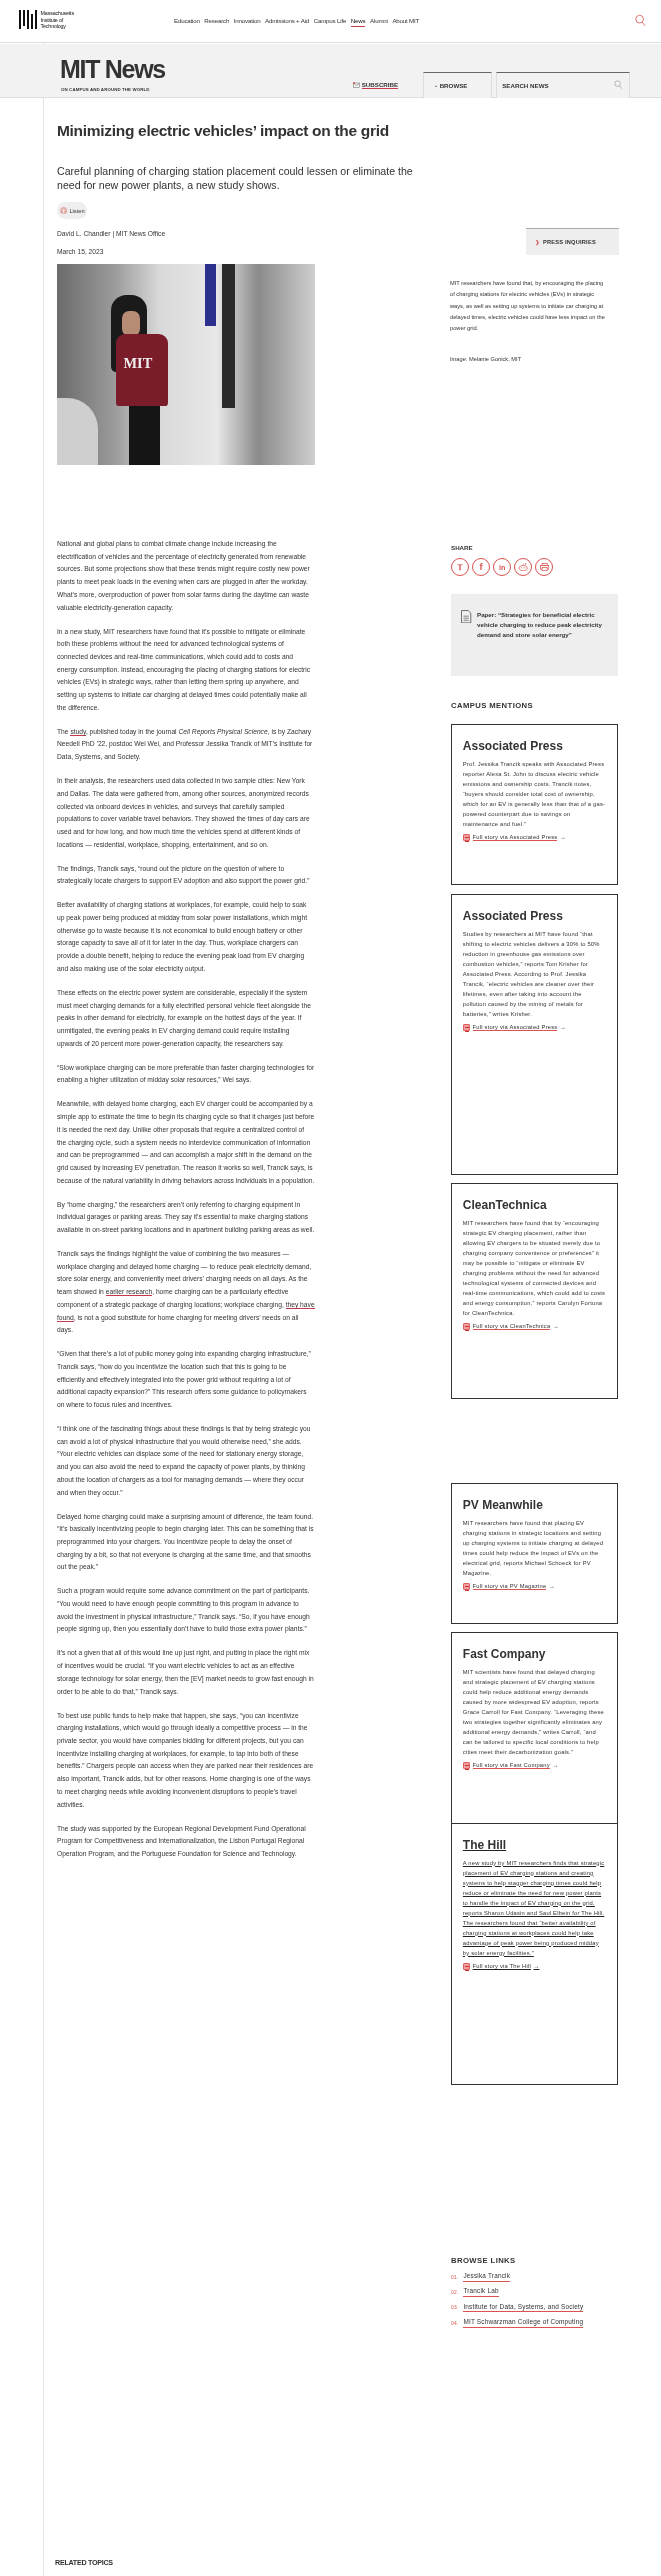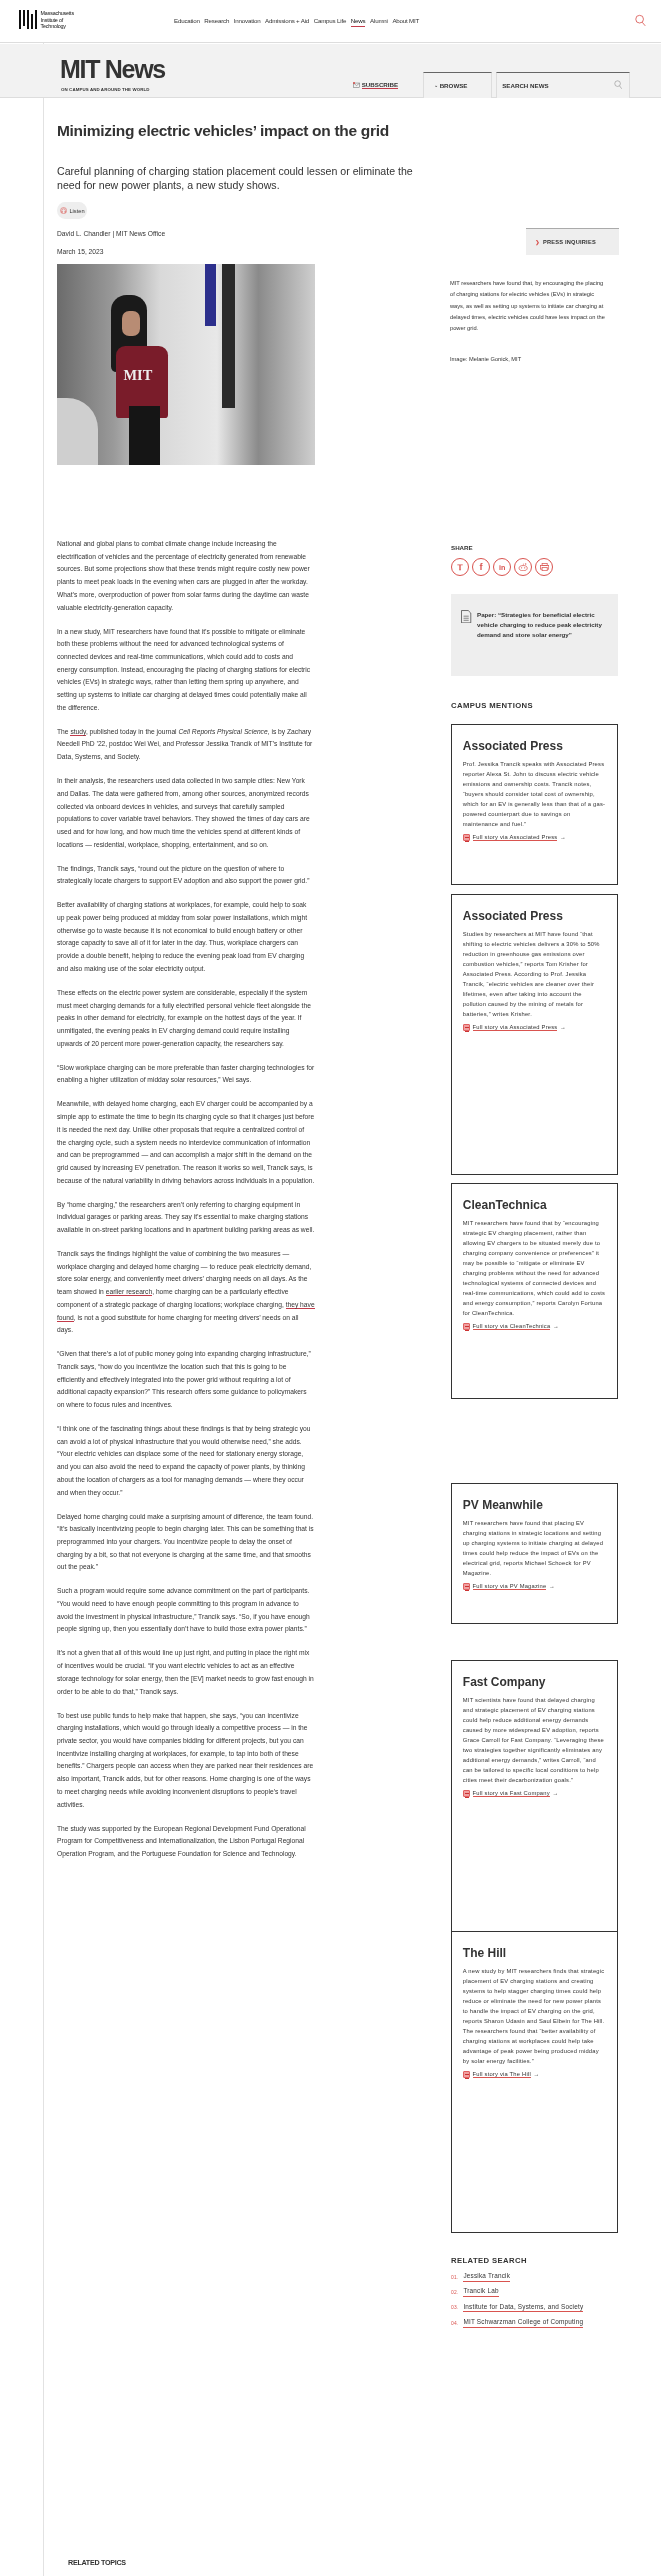--- a/index.html
+++ b/index.html
@@ -37,21 +37,21 @@
   .listen-btn { position: absolute; left: 57px; top: 202px; width: 30px; height: 17px; border-radius: 8.2px; background: #eee; display: flex; align-items: center; gap: 2.1px; padding-left: 3.1px; font-size: 5.7px; color: #333; }
   .byline { position: absolute; left: 57px; top: 230px; font-size: 6.7px; color: #333; }
   .dateline { position: absolute; left: 57px; top: 248px; font-size: 6.7px; color: #333; }
   .press-inq { position: absolute; left: 526px; top: 228px; width: 93px; height: 27px; background: #eee; border-top: 1px solid #aaa; display: flex; align-items: center; padding-left: 9.3px; gap: 3.1px; font-size: 5.7px; font-weight: bold; color: #333; letter-spacing: 0.2px; }
 
   
   .hero { position: absolute; left: 57px; top: 264px; width: 258px; height: 201px; background: linear-gradient(90deg, #6b6b6b 0%, #9a9a9a 22%, #d9d9d9 40%, #e8e8e8 62%, #8a8a8a 78%, #cfcfcf 100%); overflow: hidden; }
   .hero .person { position: absolute; left: 49px; top: 31px; width: 62px; height: 171px; }
   .hero .person .hair { position: absolute; left: 5.2px; top: 0; width: 36px; height: 77px; background: #1a1a1a; border-radius: 15.5px 15.5px 5.2px 5.2px; }
   .hero .person .face { position: absolute; left: 15.5px; top: 15.5px; width: 18.5px; height: 25px; background: #b88c74; border-radius: 7.2px; }
-  .hero .person .shirt { position: absolute; left: 10.3px; top: 39px; width: 52px; height: 72px; background: #7a1c2a; border-radius: 9.3px 9.3px 3.1px 3.1px; margin-top: 12px; }
+  .hero .person .shirt { position: absolute; left: 10.3px; top: 39px; width: 52px; height: 72px; background: #7a1c2a; border-radius: 9.3px 9.3px 3.1px 3.1px; }
   .hero .person .shirt span { position: absolute; left: 7.2px; top: 20.6px; color: #eee; font-weight: bold; font-size: 14.4px; font-family: "Liberation Serif", serif; }
   .hero .person .legs { position: absolute; left: 23px; top: 111px; width: 31px; height: 60px; background: #151515; }
   .hero .charger { position: absolute; left: 165px; top: 0; width: 13.4px; height: 144px; background: #2a2a2a; }
   .hero .sign { position: absolute; left: 148px; top: 0; width: 11.3px; height: 62px; background: #2c2f8c; }
   .hero .car { position: absolute; left: 0; top: 134px; width: 41px; height: 67px; background: #cfcfcf; border-radius: 0 31px 0 0; }
 
   .caption { position: absolute; left: 450px; top: 278px; width: 155px; font-size: 5.7px; line-height: 11.3px; color: #333; }
   .caption-credit { position: absolute; left: 450px; top: 356px; font-size: 5.7px; color: #333; }
 
   
@@ -77,21 +77,21 @@
   .pm-card .story .ic { width: 7.2px; height: 6.7px; background: #f0a0a0; border: 0.5px solid #e06060; border-radius: 1px; position: relative; }
   .pm-card .story .ic:after { content: ""; position: absolute; left: 1.5px; top: 2.1px; width: 3.6px; height: 2.6px; border-top: 0.5px solid #c33; border-bottom: 0.5px solid #c33; }
 
   .rl-title { position: absolute; left: 451px; top: 2256px; font-size: 7.7px; font-weight: bold; color: #333; letter-spacing: 0.4px; }
   .rl-list { position: absolute; left: 451px; top: 2272px; width: 155px; }
   .rl-item { display: flex; gap: 3.1px; margin-bottom: 5.7px; font-size: 6.4px; line-height: 8.2px; color: #333; letter-spacing: 0.2px; }
   .rl-item .num { color: #d9534f; font-size: 4.9px; width: 9.3px; padding-top: 1.5px; }
   .rl-item .lbl { border-bottom: 0.5px solid #d9534f; }
 
   
-  .rt-title { position: absolute; left: 55px; top: 2558px; font-size: 7.2px; font-weight: bold; color: #333; letter-spacing: -0.3px; margin-left: 13px; }
+  .rt-title { position: absolute; left: 55px; top: 2558px; font-size: 7.2px; font-weight: bold; color: #333; letter-spacing: -0.3px; }
 </style>
 </head>
 <body>
 
 <div class="rail"></div>
 
 <header class="mit-header">
   <a class="mit-logo">
     <div class="bars">
       <span style="height:18.5px"></span>
@@ -269,41 +269,41 @@
 <div class="pm-card" style="top:1483px;height:141px;">
   <h3>PV Meanwhile</h3>
   <p>MIT researchers have found that placing EV charging stations in strategic locations and setting up charging systems to initiate charging at delayed times could help reduce the impact of EVs on the electrical grid, reports Michael Schoeck for PV Magazine.</p>
   <a class="story">
       <span class="ic"></span>
       <span class="lbl">Full story via PV Magazine</span>
       <span>→</span>
     </a>
 </div>
 
-<div class="pm-card" style="top:1632px;height:292px;margin-top:28px;">
+<div class="pm-card" style="top:1632px;height:292px;">
   <h3>Fast Company</h3>
   <p>MIT scientists have found that delayed charging and strategic placement of EV charging stations could help reduce additional energy demands caused by more widespread EV adoption, reports Grace Carroll for Fast Company. “Leveraging these two strategies together significantly eliminates any additional energy demands,” writes Carroll, “and can be tailored to specific local conditions to help cities meet their decarbonization goals.”</p>
   <a class="story">
       <span class="ic"></span>
       <span class="lbl">Full story via Fast Company</span>
       <span>→</span>
     </a>
 </div>
 
-<div class="pm-card" style="top:1931px;height:302px;">
+<div class="pm-card" style="top:1823px;height:262px;text-decoration:underline;">
   <h3>The Hill</h3>
   <p>A new study by MIT researchers finds that strategic placement of EV charging stations and creating systems to help stagger charging times could help reduce or eliminate the need for new power plants to handle the impact of EV charging on the grid, reports Sharon Udasin and Saul Elbein for The Hill. The researchers found that “better availability of charging stations at workplaces could help take advantage of peak power being produced midday by solar energy facilities.”</p>
   <a class="story">
       <span class="ic"></span>
       <span class="lbl">Full story via The Hill</span>
       <span>→</span>
     </a>
 </div>
 
-<div class="rl-title">RELATED SEARCH</div>
+<div class="rl-title">BROWSE LINKS</div>
 <div class="rl-list">
   <div class="rl-item">
       <span class="num">01.</span>
       <a class="lbl">Jessika Trancik</a>
     </div>
   <div class="rl-item">
       <span class="num">02.</span>
       <a class="lbl">Trancik Lab</a>
     </div>
   <div class="rl-item">

